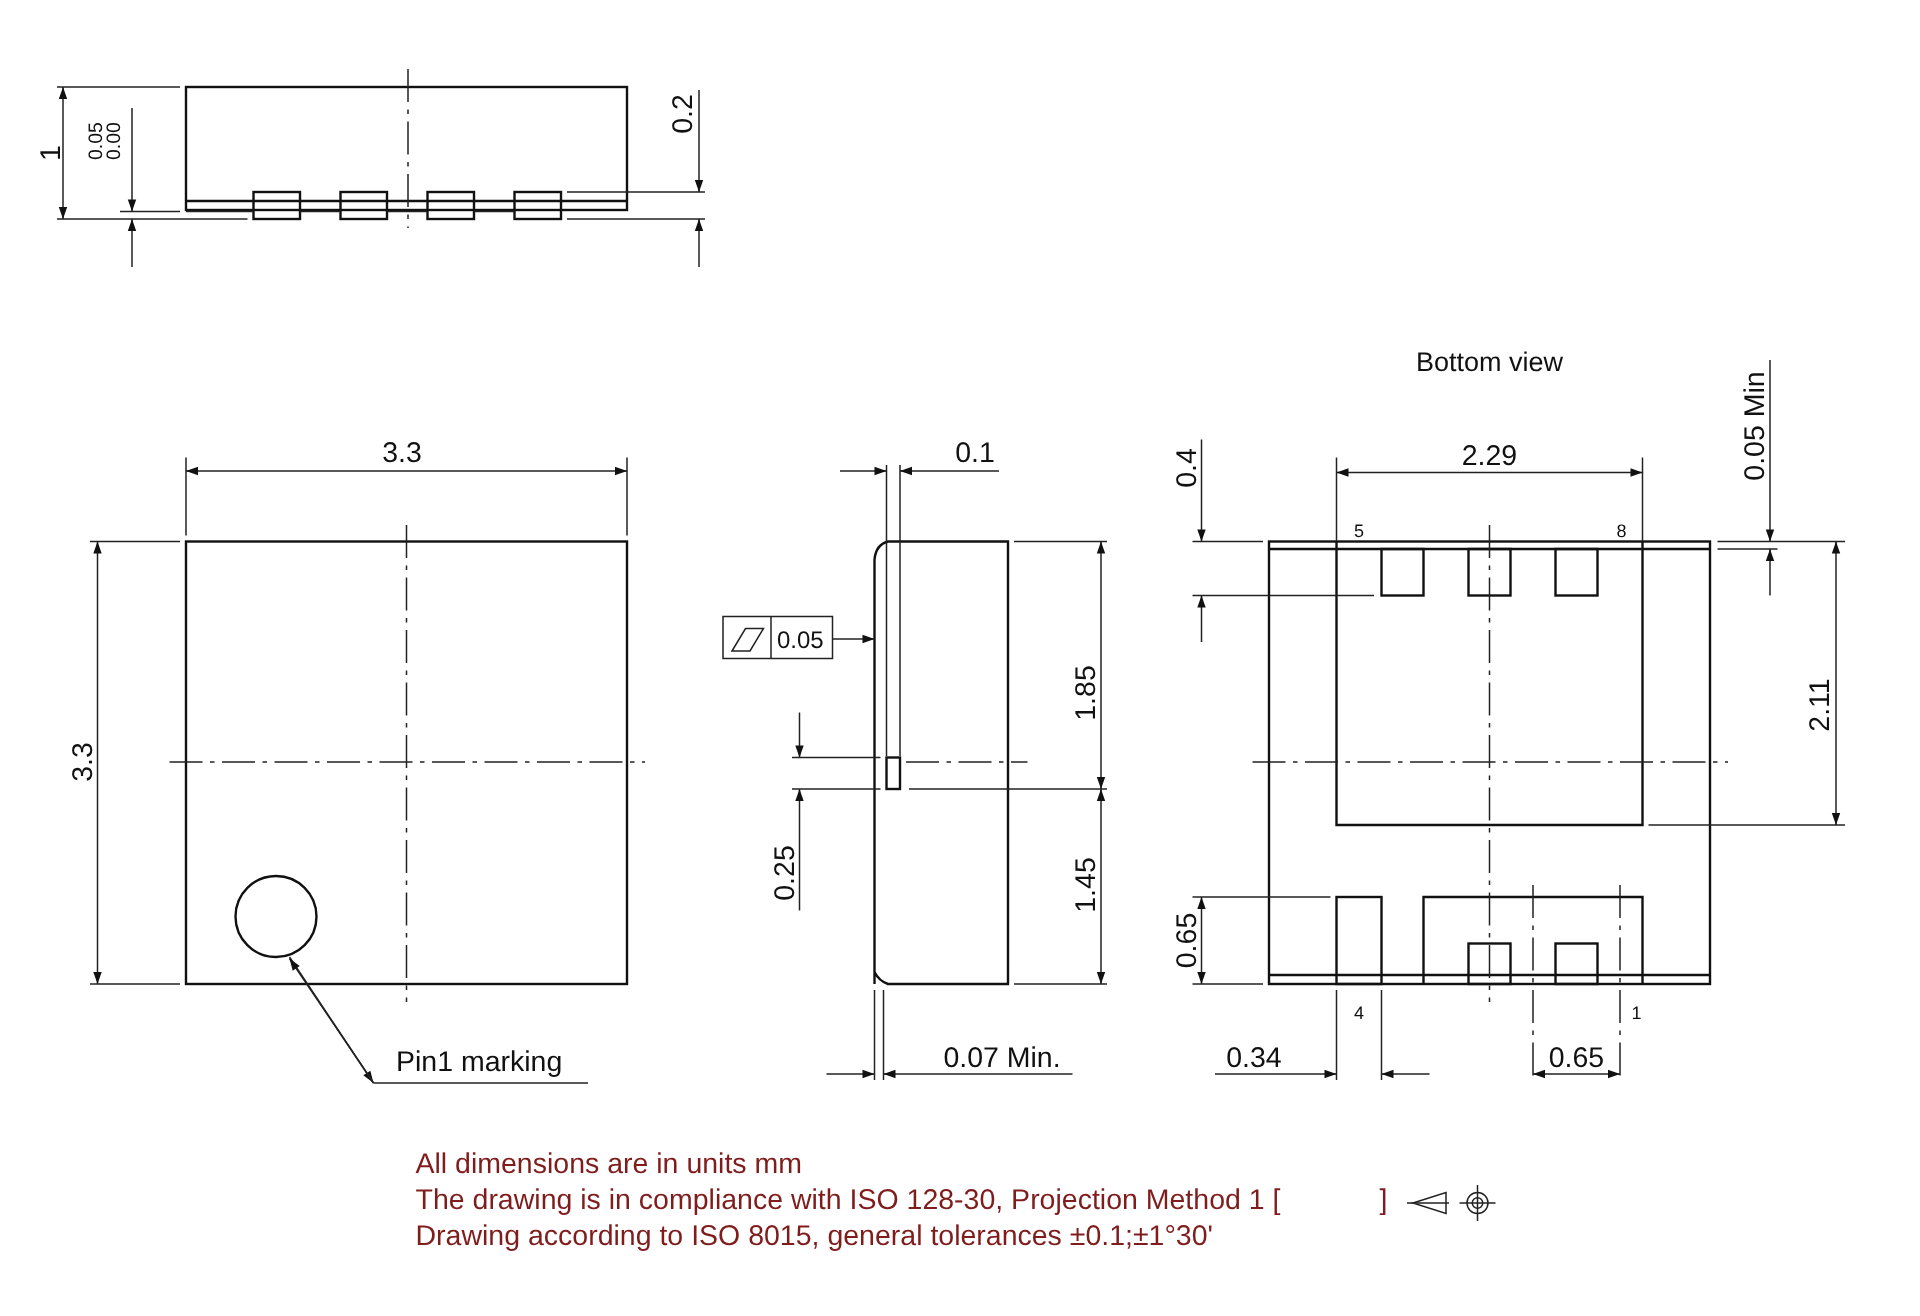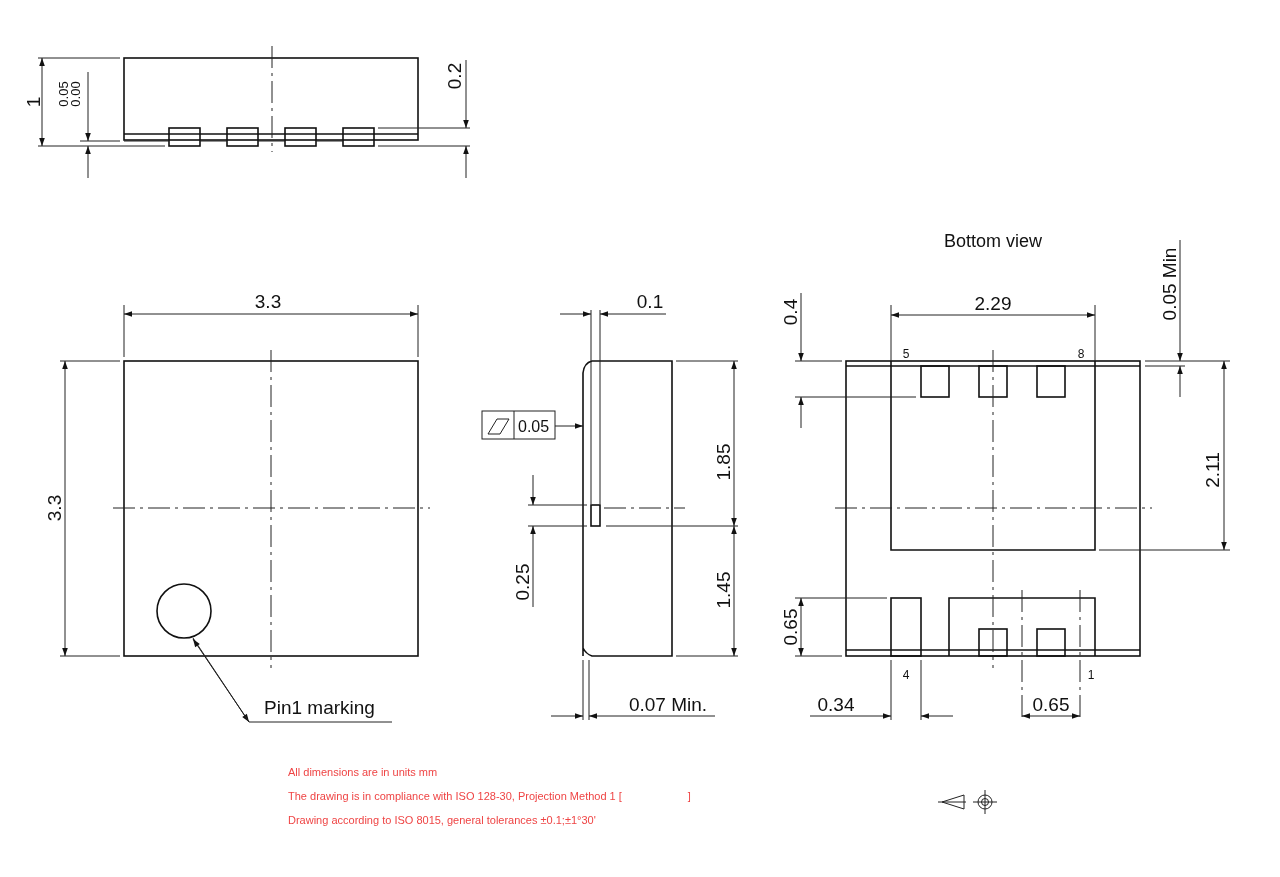--- a/index.html
+++ b/index.html
@@ -4,21 +4,21 @@
 <style>
   html, body { margin: 0; padding: 0; background: #ffffff; }
   body { width: 1280px; height: 877px; position: relative; overflow: hidden; font-family: "Liberation Sans", sans-serif; }
   svg { position: absolute; left: 0; top: 0; }
   .ol { stroke: #111; stroke-width: 1.6; fill: none; }
   .th { stroke: #222; stroke-width: 1; fill: none; }
   .cl { stroke: #222; stroke-width: 1; fill: none; stroke-dasharray: 22 5 3 5; }
   .dim { font-family: "Liberation Sans", sans-serif; font-size: 19px; fill: #111; }
   .sm { font-family: "Liberation Sans", sans-serif; font-size: 13px; fill: #111; }
   .pin { font-family: "Liberation Sans", sans-serif; font-size: 12px; fill: #111; }
-  .note { position: absolute; left: 288px; font-size: 11px; color: #ef4444; white-space: nowrap; font-family: "Liberation Sans", sans-serif; }
+  .note { position: absolute; left: 277px; font-size: 19px; color: #7f1d1d; white-space: nowrap; font-family: "Liberation Sans", sans-serif; }
   .ah { fill: #111; }
 </style>
 </head>
 <body>
 
 <svg width="1280" height="877" viewBox="0 0 1280 877">
   <defs>
     <marker id="arr" viewBox="0 0 10 10" refX="10" refY="5" markerWidth="14" markerHeight="8" orient="auto-start-reverse" markerUnits="userSpaceOnUse">
       <path d="M0,1.5 L10,5 L0,8.5 Z" class="ah"></path>
     </marker>

